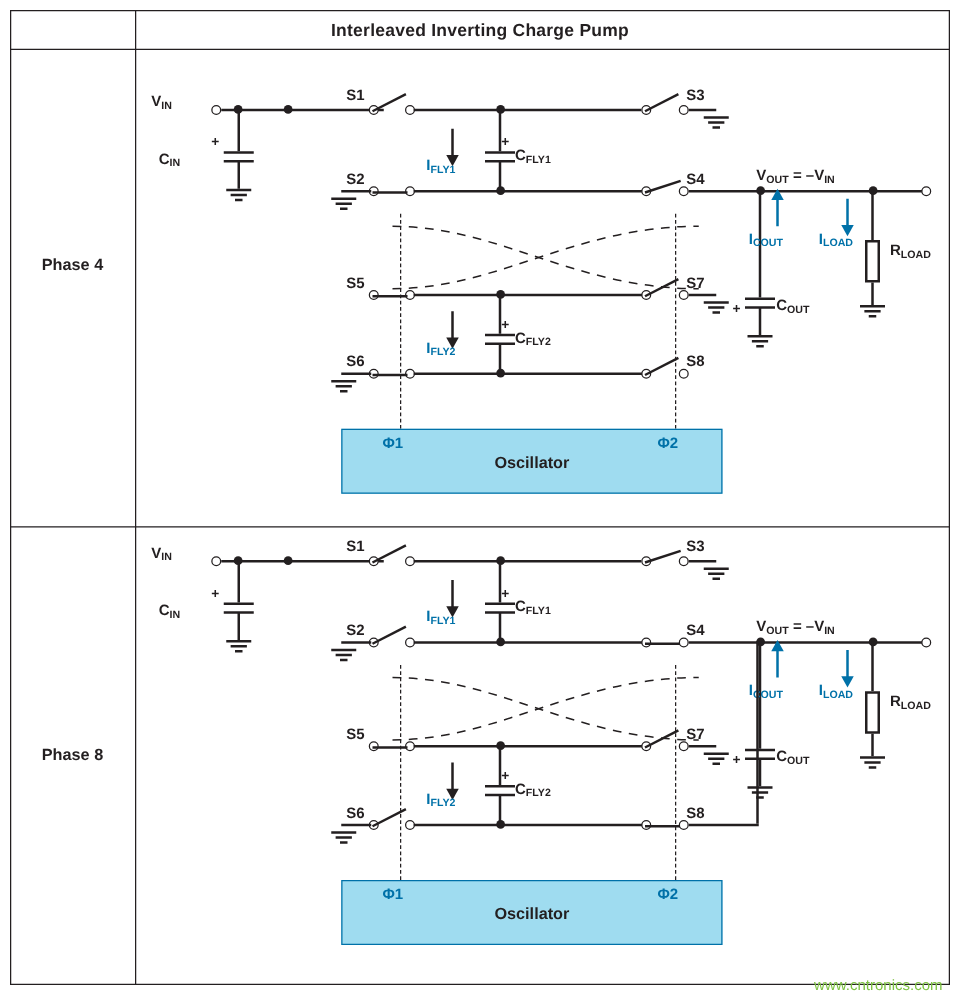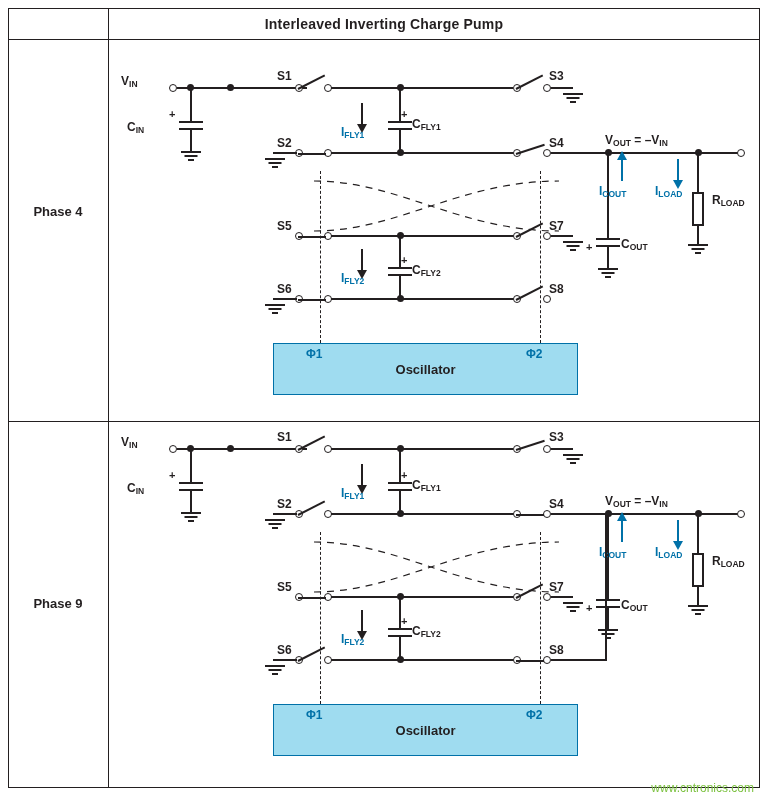--- a/index.html
+++ b/index.html
@@ -53,21 +53,21 @@
 <div id="root">
 
   <div class="frame"></div>
   <div class="title-bar">
     <div class="t">Interleaved Inverting Charge Pump</div>
   </div>
   <div class="vline"></div>
   <div class="hline-mid"></div>
 
   <div class="phase-label" id="phase1-label">Phase 4</div>
-  <div class="phase-label" id="phase2-label">Phase 9</div>
+  <div class="phase-label" id="phase2-label">Phase 8</div>
 
   <div class="panel" id="panel1">
 
     <div class="lbl" style="left:12px;top:33px;"><span>V</span><span class="sub">IN</span></div>
     <div class="openc" style="left:60px;top:43px;"></div>
 
     <div class="wire h" style="left:68px;top:46px;width:130px;"></div>
     <div class="node" style="left:78px;top:43px;"></div>
     <div class="node" style="left:118px;top:43px;"></div>
 

